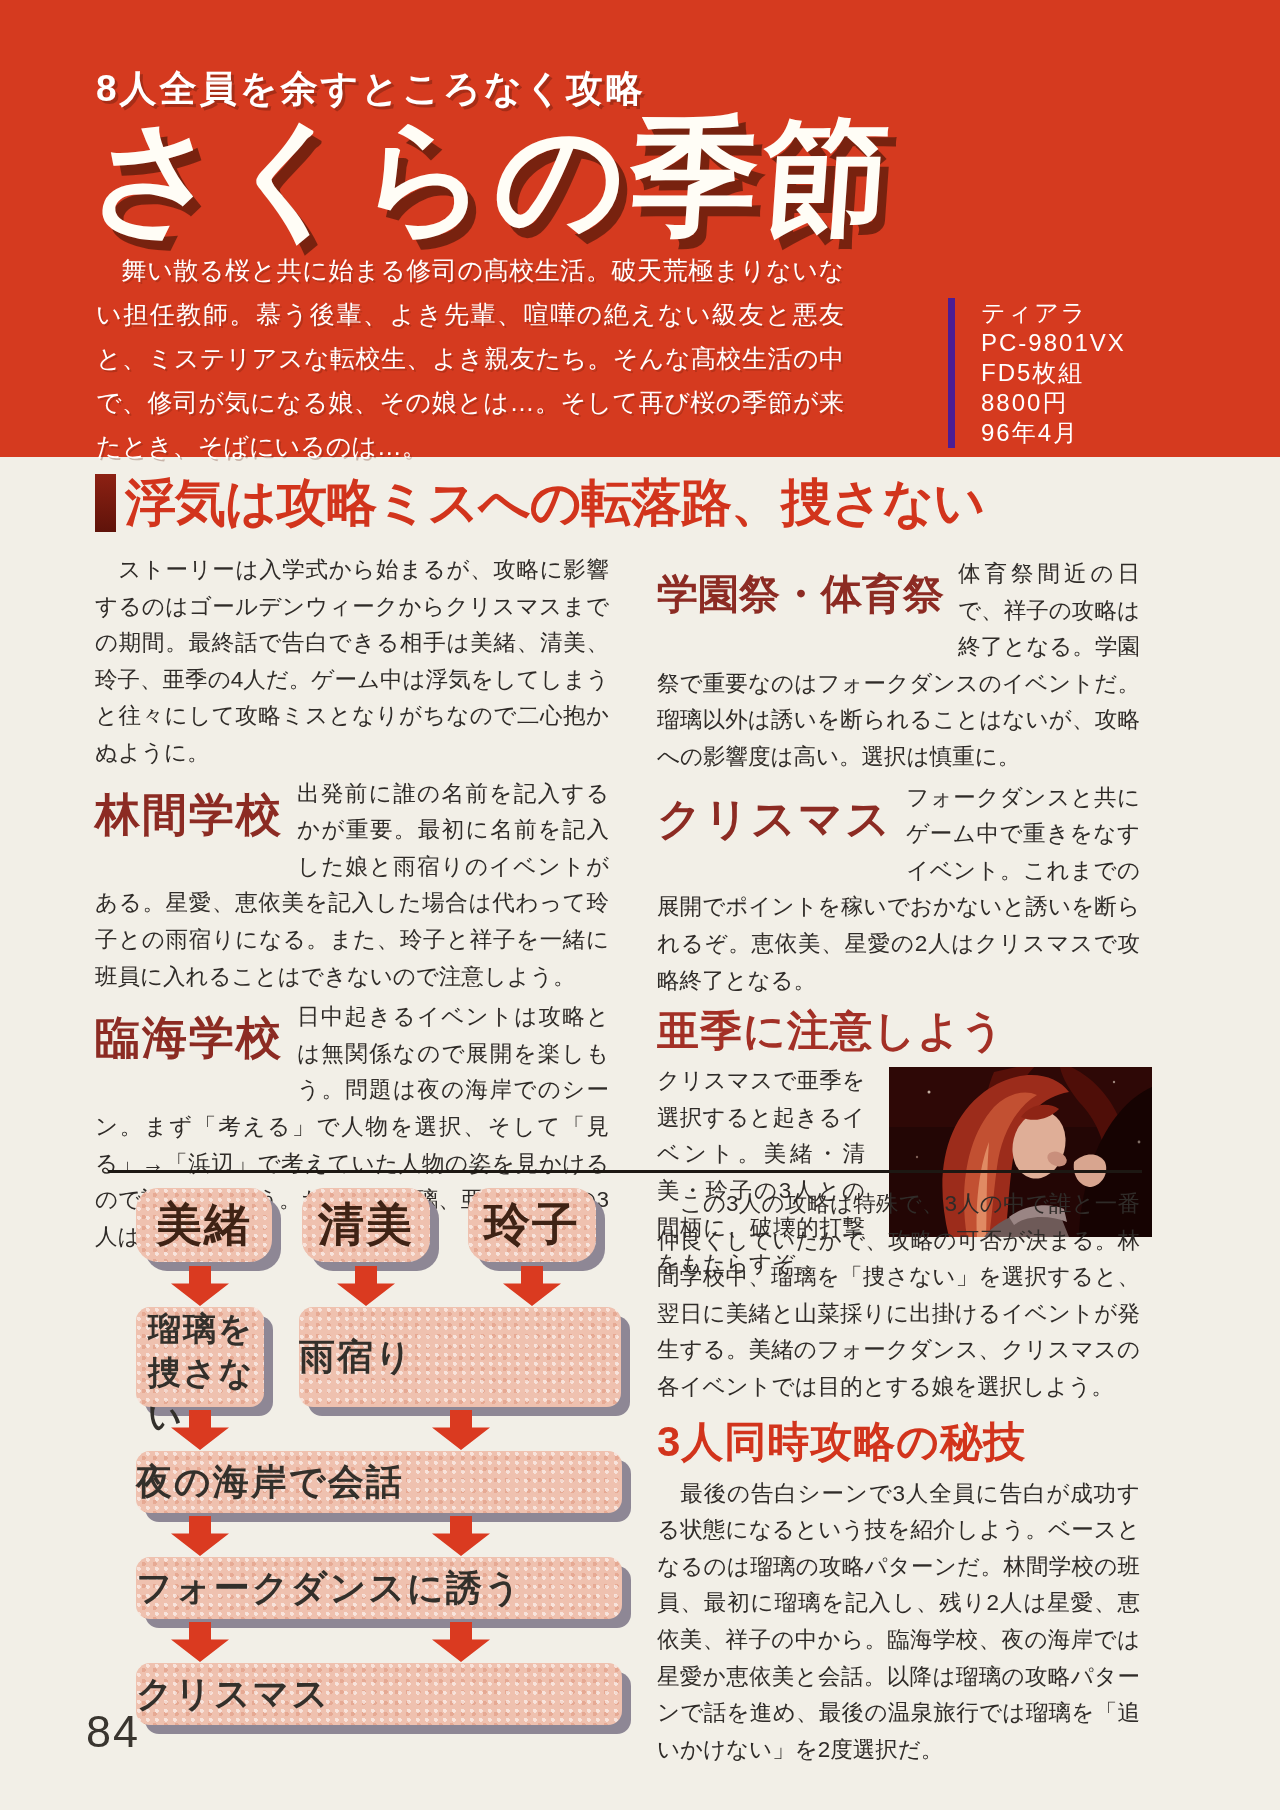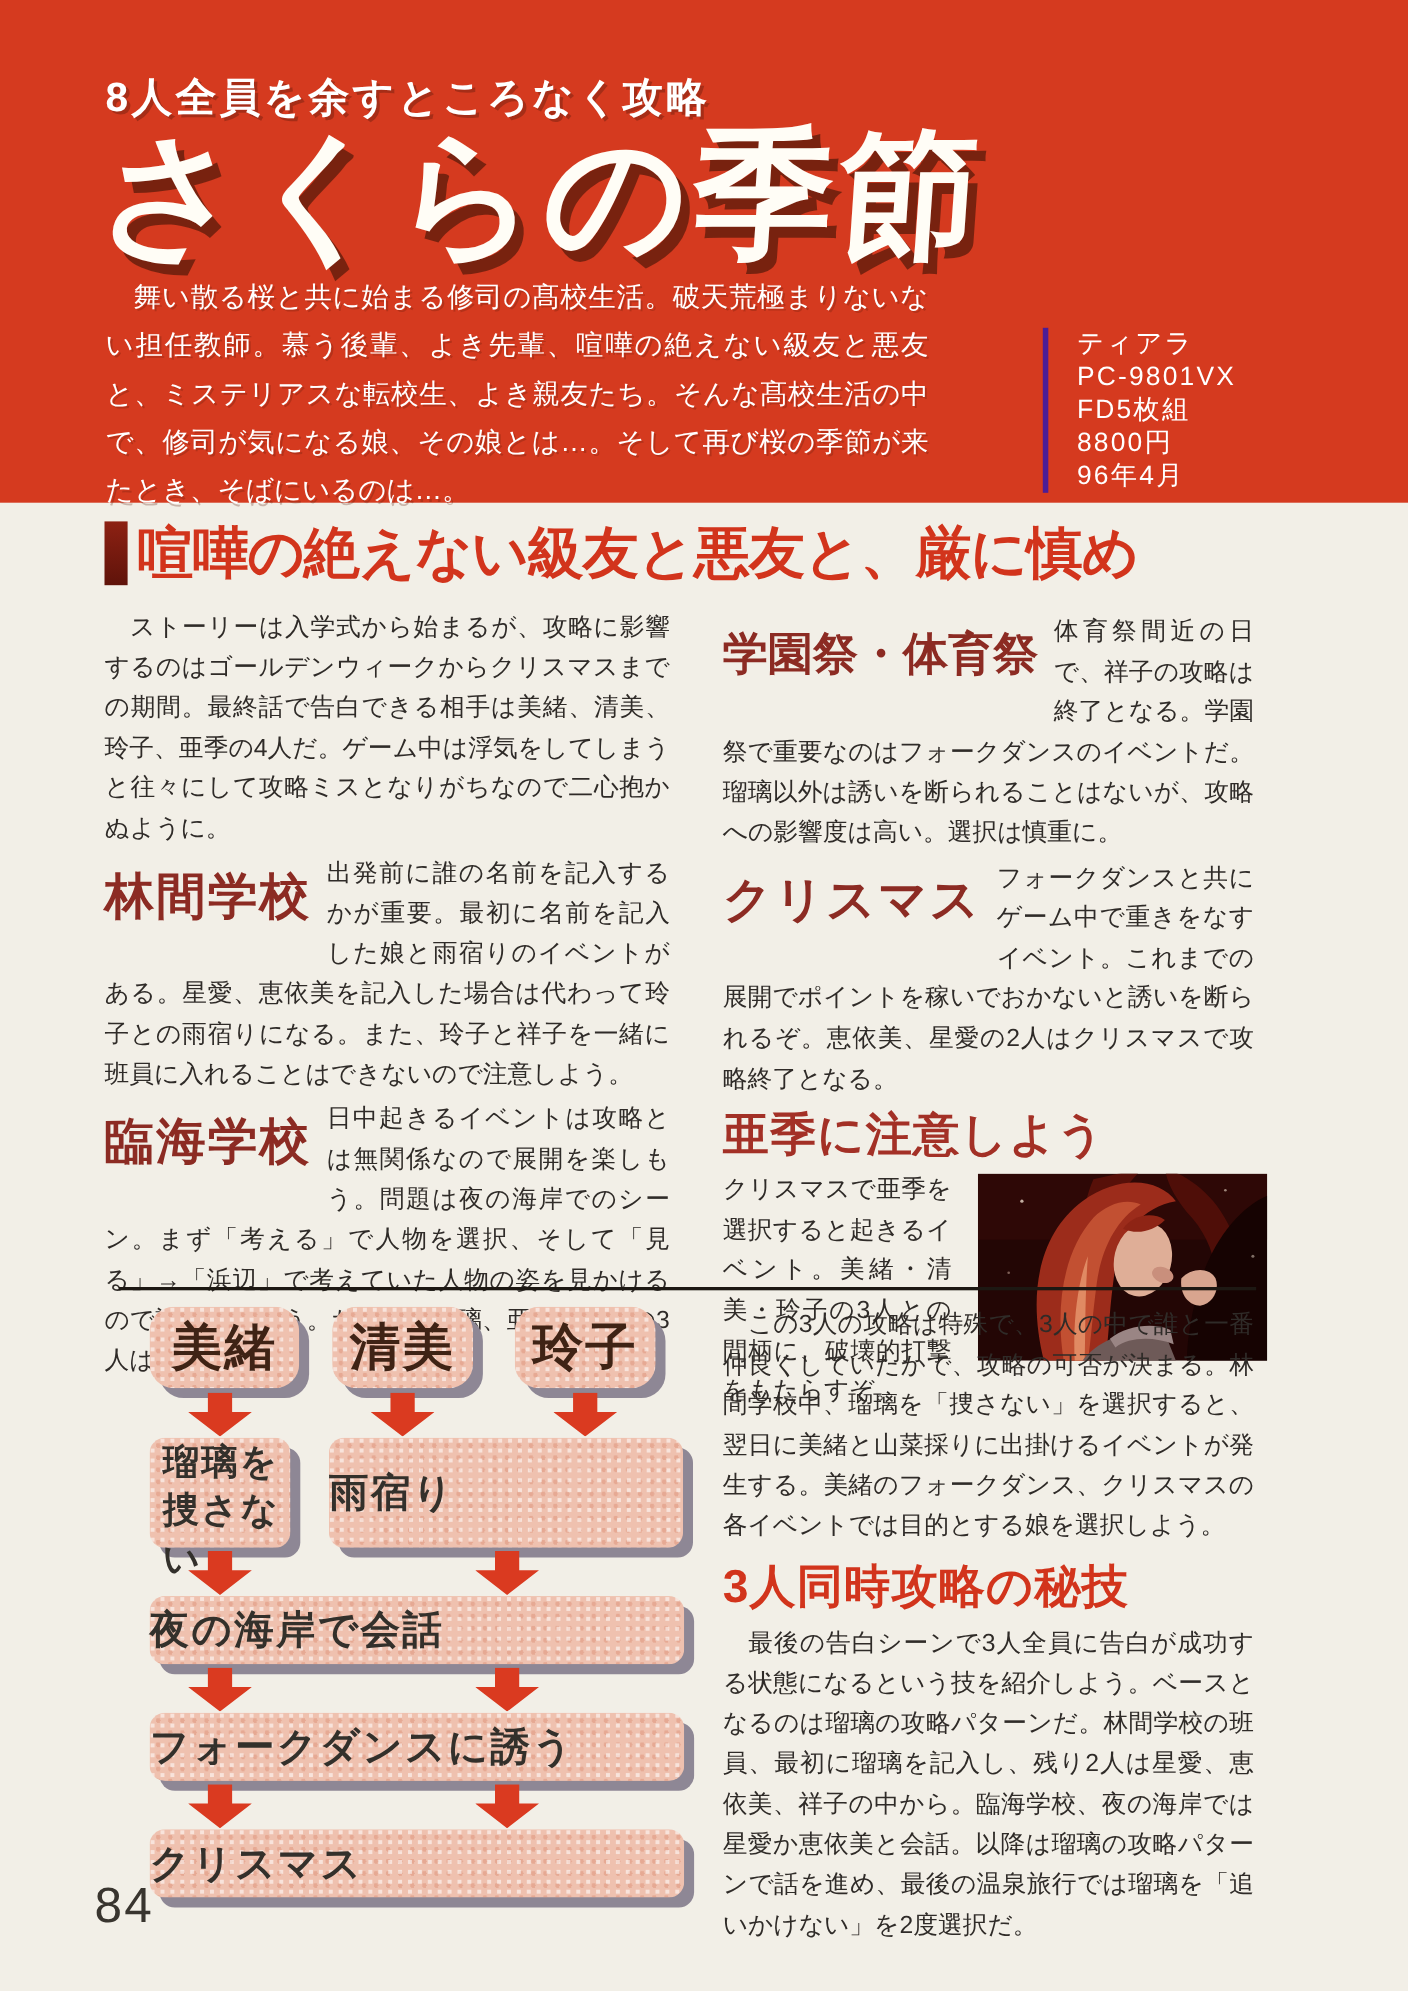--- a/index.html
+++ b/index.html
@@ -19,21 +19,21 @@
     position:absolute; left:90px; top:92px; font-size:128px; font-weight:800; color:#fffdf6;
     letter-spacing:4px; white-space:nowrap; transform:skewX(-4deg);
     text-shadow:9px 10px 0 rgba(70,22,8,.65);
   }
   .intro {
     position:absolute; left:96px; top:248px; width:748px; font-size:25px; font-weight:400;
     color:#ffffff; line-height:44px; text-align:justify;
     text-shadow:2px 2px 0 rgba(96,28,12,.28);
   }
   .specs {
-    position:absolute; left:948px; top:298px; border-left:5px solid #4c1d95; padding-left:26px;
+    position:absolute; left:948px; top:298px; border-left:7px solid #4c1d95; padding-left:26px;
     color:#ffffff; font-size:24px; line-height:30px; font-weight:500; letter-spacing:2px;
   }
   .specs div { white-space:nowrap; }
 
   
   .headline { position:absolute; left:95px; top:474px; display:flex; align-items:flex-start; }
   .headline-bar { width:21px; height:58px; background:linear-gradient(#8d2113,#5f130a); margin-right:9px; flex:none; }
   .headline-text {
     font-size:51px; font-weight:800; color:#d2341c; letter-spacing:-1px; line-height:58px; white-space:nowrap;
   }
@@ -120,21 +120,21 @@
       <div>ティアラ</div>
       <div>PC-9801VX</div>
       <div>FD5枚組</div>
       <div>8800円</div>
       <div>96年4月</div>
     </div>
   </div>
 
   <div class="headline">
     <div class="headline-bar"></div>
-    <div class="headline-text">喧嘩の絶えない級友と悪友と、厳に慎め</div>
+    <div class="headline-text">浮気は攻略ミスへの転落路、捜さない</div>
   </div>
 
   <div class="col col-left">
     <p>　ストーリーは入学式から始まるが、攻略に影響するのはゴールデンウィークからクリスマスまでの期間。最終話で告白できる相手は美緒、清美、玲子、亜季の4人だ。ゲーム中は浮気をしてしまうと往々にして攻略ミスとなりがちなので二心抱かぬように。</p>
     <section>
       <span class="runin-h h-45">林間学校</span>
       <span>出発前に誰の名前を記入するかが重要。最初に名前を記入した娘と雨宿りのイベントがある。星愛、恵依美を記入した場合は代わって玲子との雨宿りになる。また、玲子と祥子を一緒に班員に入れることはできないので注意しよう。</span>
     </section>
     <section>
       <span class="runin-h h-45">臨海学校</span>

